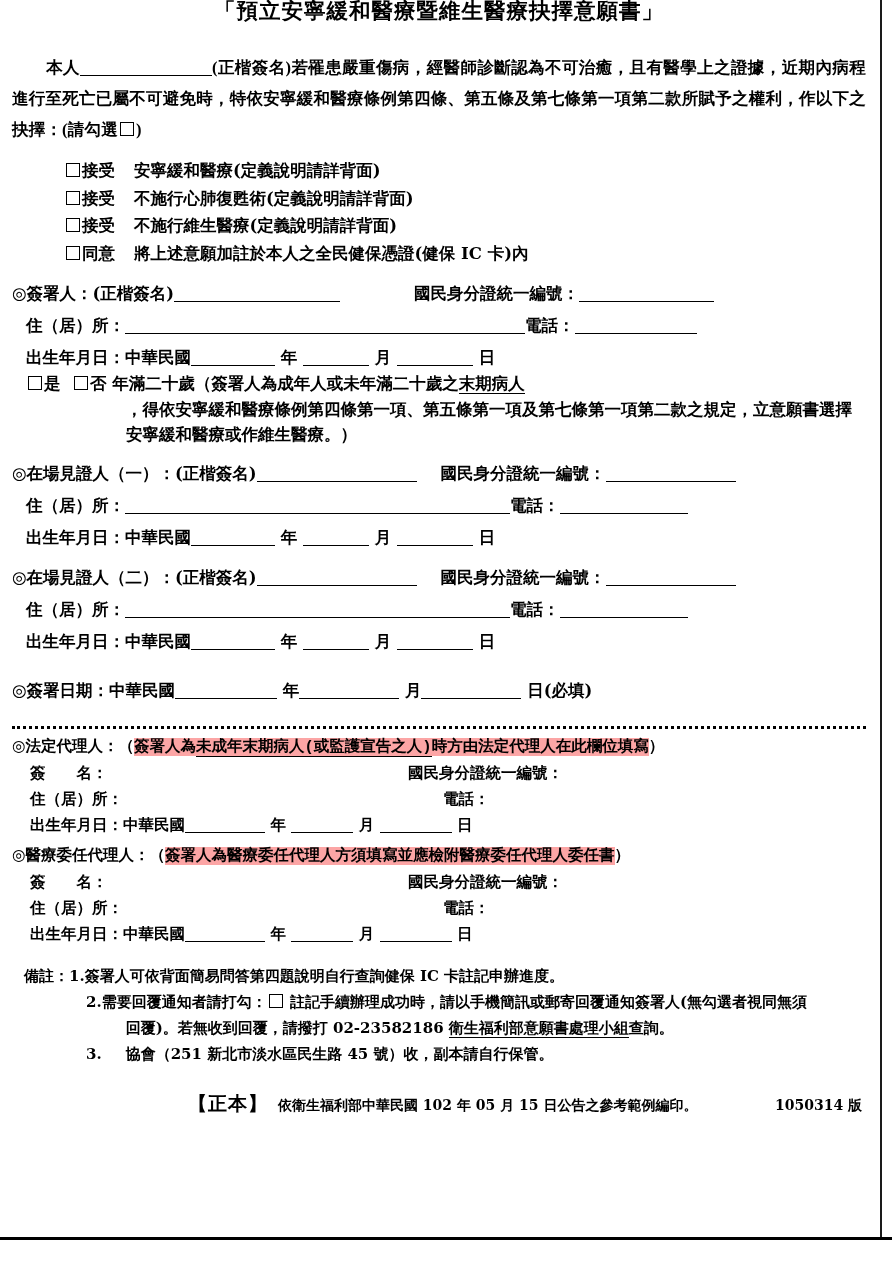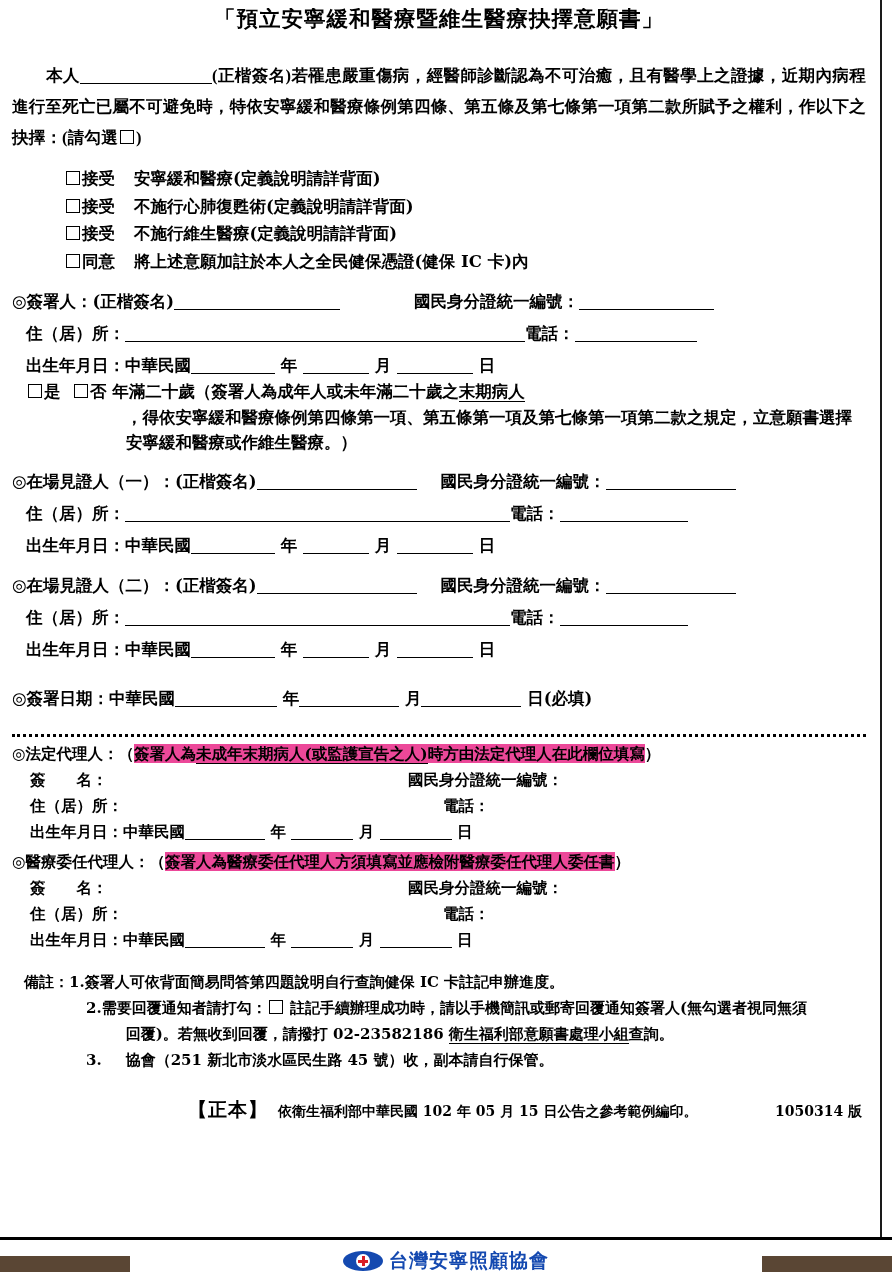--- a/index.html
+++ b/index.html
@@ -34,21 +34,21 @@
     padding: 0 26px 0 12px;
     box-sizing: border-box;
   }
 
   
   .title {
     text-align: center;
     font-weight: bold;
     font-size: 21.5px;
     letter-spacing: 1px;
-    margin: 8px;
+    margin: 0;
     padding-top: 0px;
     height: 22px;
     line-height: 22px;
     overflow: hidden;
     white-space: nowrap;
   }
 
   
   .intro {
     font-size: 16.5px;
@@ -160,21 +160,21 @@
     border-bottom: 3px dotted #000;
   }
 
   
   .rep {
     margin-top: 4px;
     font-size: 15.5px;
     font-weight: bold;
   }
   .rep-head { line-height: 26px; white-space: nowrap; }
-  .hl { background: #ec4899; }
+  .hl { background: #fca5a5; font-family: Liberation Mono, monospace; }
   .rep-row {
     line-height: 26px;
     padding-left: 18px;
     white-space: nowrap;
   }
   .lbl-sign { display: inline-block; width: 78px; }
   .sp-rep { display: inline-block; width: 300px; }
   .sp-rep2 { display: inline-block; width: 320px; }
   .u-r-year  { width: 80px; }
   .u-r-month { width: 62px; }
@@ -400,24 +400,14 @@
 
     <div class="orig-line">
       <span class="orig-tag">【正本】</span>
       <span class="orig-desc">依衛生福利部中華民國 102 年 05 月 15 日公告之參考範例編印。</span>
       <span class="orig-ver">1050314 版</span>
     </div>
 
   </div>
 
   <div class="bottom-rule"></div>
-  <div class="footer-strip">
-    <div class="logo-wrap">
-      <span class="logo-mark">
-          <span class="logo-dot"></span>
-        </span>
-      <span class="logo-text">台灣安寧照顧協會</span>
-    </div>
-    <div class="dark-edge-l"></div>
-    <div class="dark-edge-r"></div>
-  </div>
 
 </div>
 
 </body></html>

